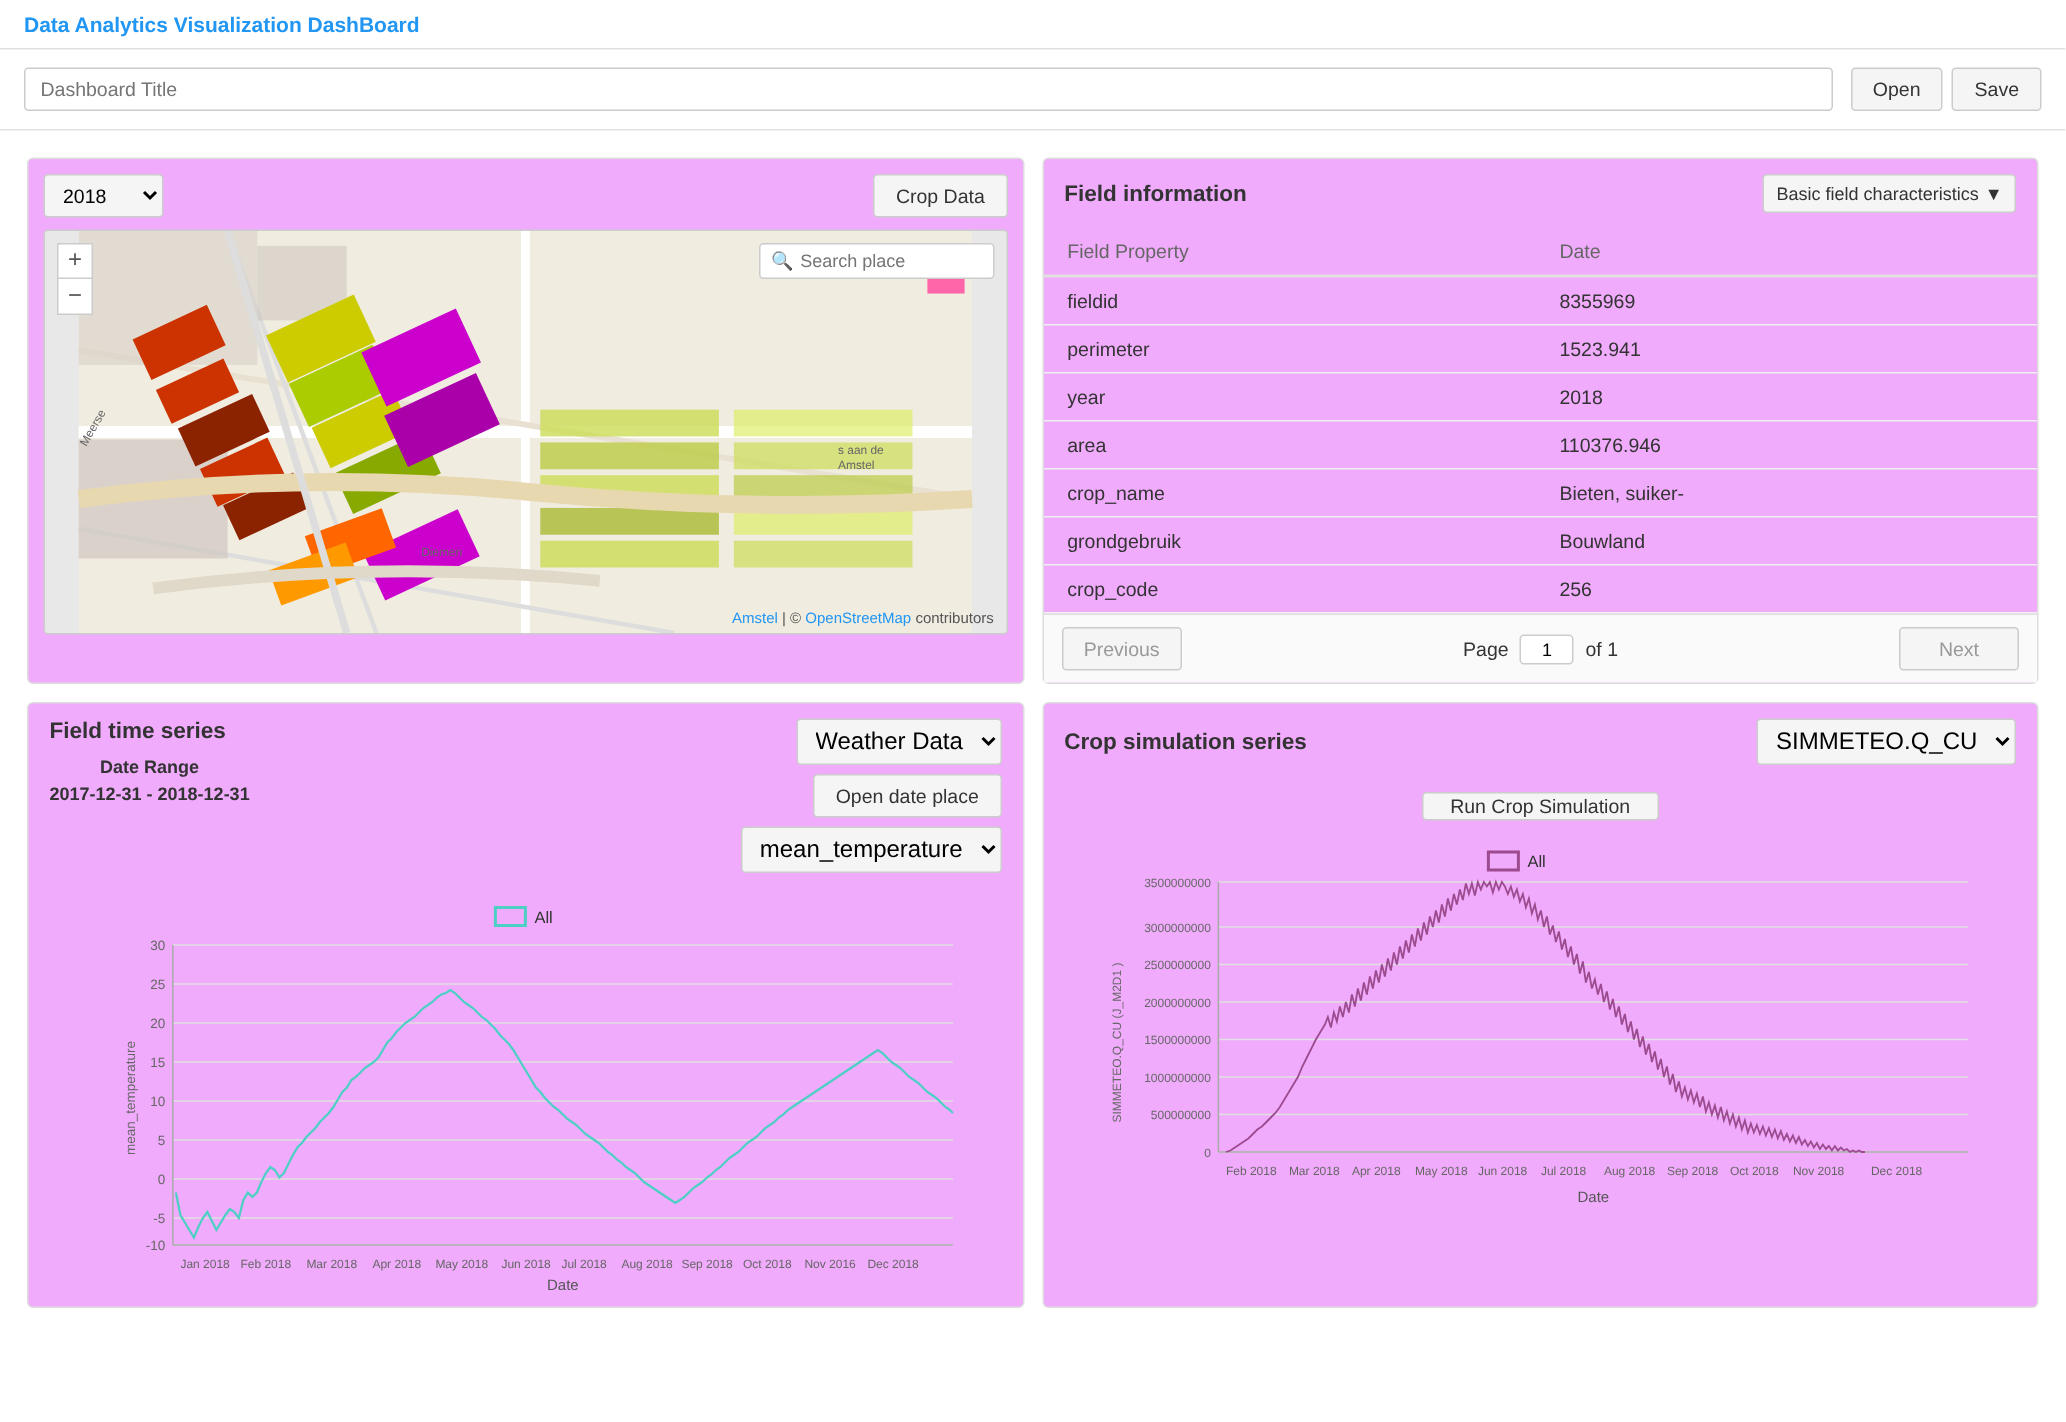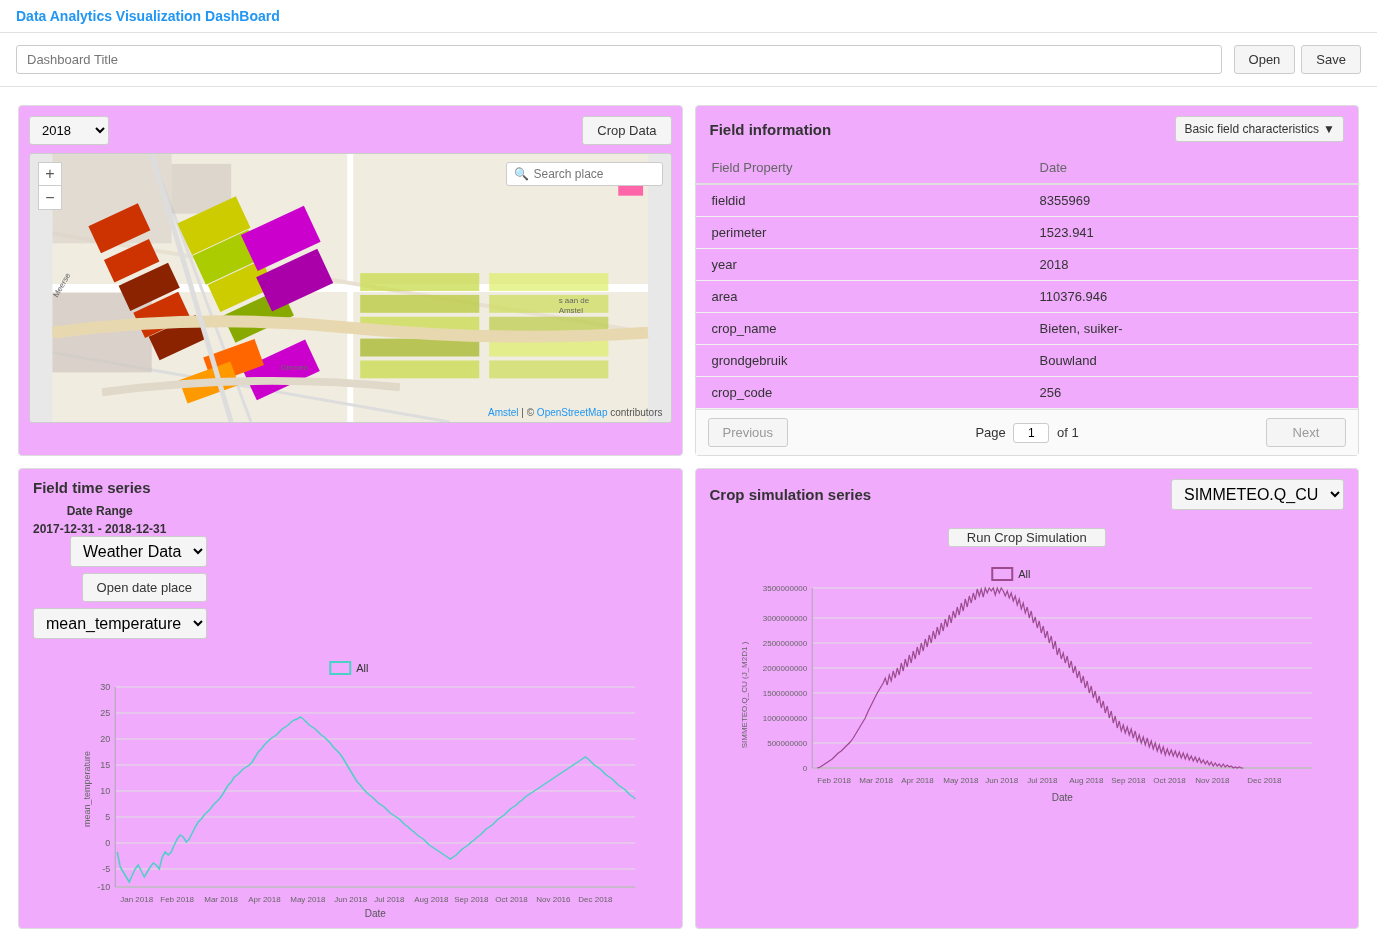--- a/index.html
+++ b/index.html
@@ -223,21 +223,20 @@
       flex-direction: column;
       align-items: flex-end;
       gap: 6px;
     }
     
     .ts-header {
       display: flex;
       align-items: flex-start;
       justify-content: space-between;
       padding: 10px 14px;
-      flex-direction: column;
     }
     
     .ts-title { font-size: 15px; font-weight: bold; }
     
     .chart-area {
       padding: 8px 14px;
       position: relative;
     }
     
     

